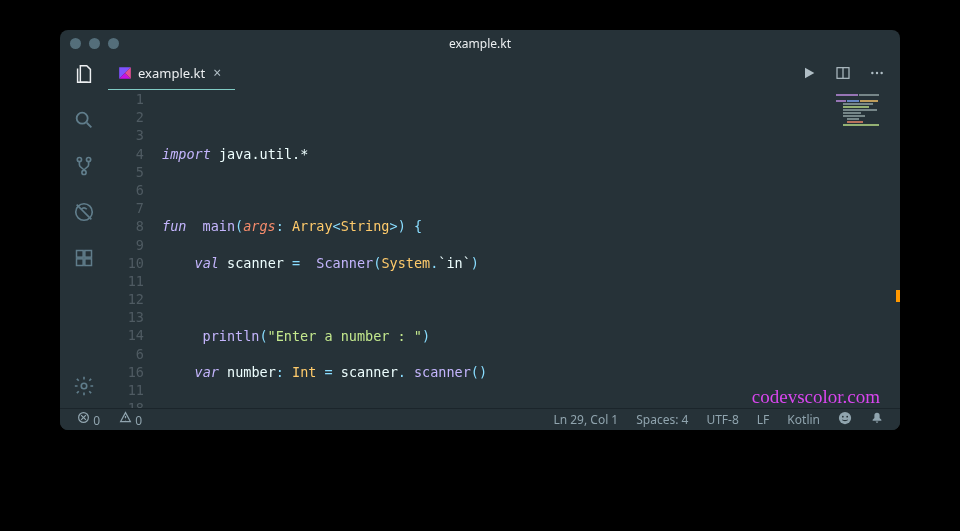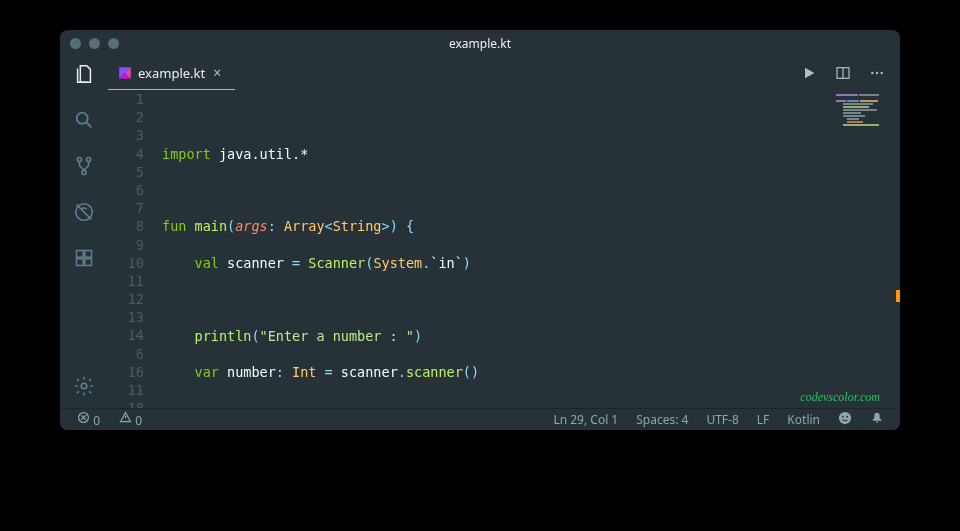--- a/index.html
+++ b/index.html
@@ -77,35 +77,35 @@
   .code { flex:1; white-space: pre; color: #eeffff; }
   .code .ln { height: 18.2px; }
   .minimap {
     position: absolute; right: 4px; top: 4px; width: 60px; height: 80px;
     opacity: 0.7; pointer-events: none;
   }
   .minimap .mrow { height: 2px; margin-bottom: 1px; display:flex; gap:1px;}
   .mseg { height:2px; }
   .watermark {
     position: absolute; right: 20px; bottom: 2px;
-    font-family: Georgia, serif; font-style: italic;
-    color: #22c55e; font-size: 12px;
+    font-family: Georgia, serif; 
+    color: #d946ef; font-size: 19px;
   }
   .status {
     height: 22px; background: #263238; border-top: 1px solid #1b252b;
     display: flex; align-items: center; font-size: 12px;
     font-family: -apple-system, system-ui, sans-serif;
     color: #90a4ae; padding: 0 10px; gap: 6px; flex-shrink:0;
   }
   .status .sgap { flex: 1; }
   .status .sitem { padding: 0 6px; cursor:pointer; }
   .status .sic { width:14px; height:14px; display:inline-flex; align-items:center; justify-content:center;}
   
-  .c-kw   { color: #84cc16; }  
-  .c-fn   { color: #bef264; }  
+  .c-kw   { color: #c4b5fd; font-style: italic;}  
+  .c-fn   { color: #c4b5fd; margin-left: 8px; }  
   .c-prm  { color: #f78c6c; font-style: italic;}  
   .c-type { color: #ffcb6b; }  
   .c-str  { color: #c3e88d; }  
   .c-pkg  { color: #eeffff; }  
   .c-op   { color: #89ddff; }  
   .c-id   { color: #eeffff; }  
   .dim    { color: #89ddff; }
   
   .edge-mark { position:absolute; right:0; top:200px; width:4px; height:12px; background:#ff9800;}
 </style>

